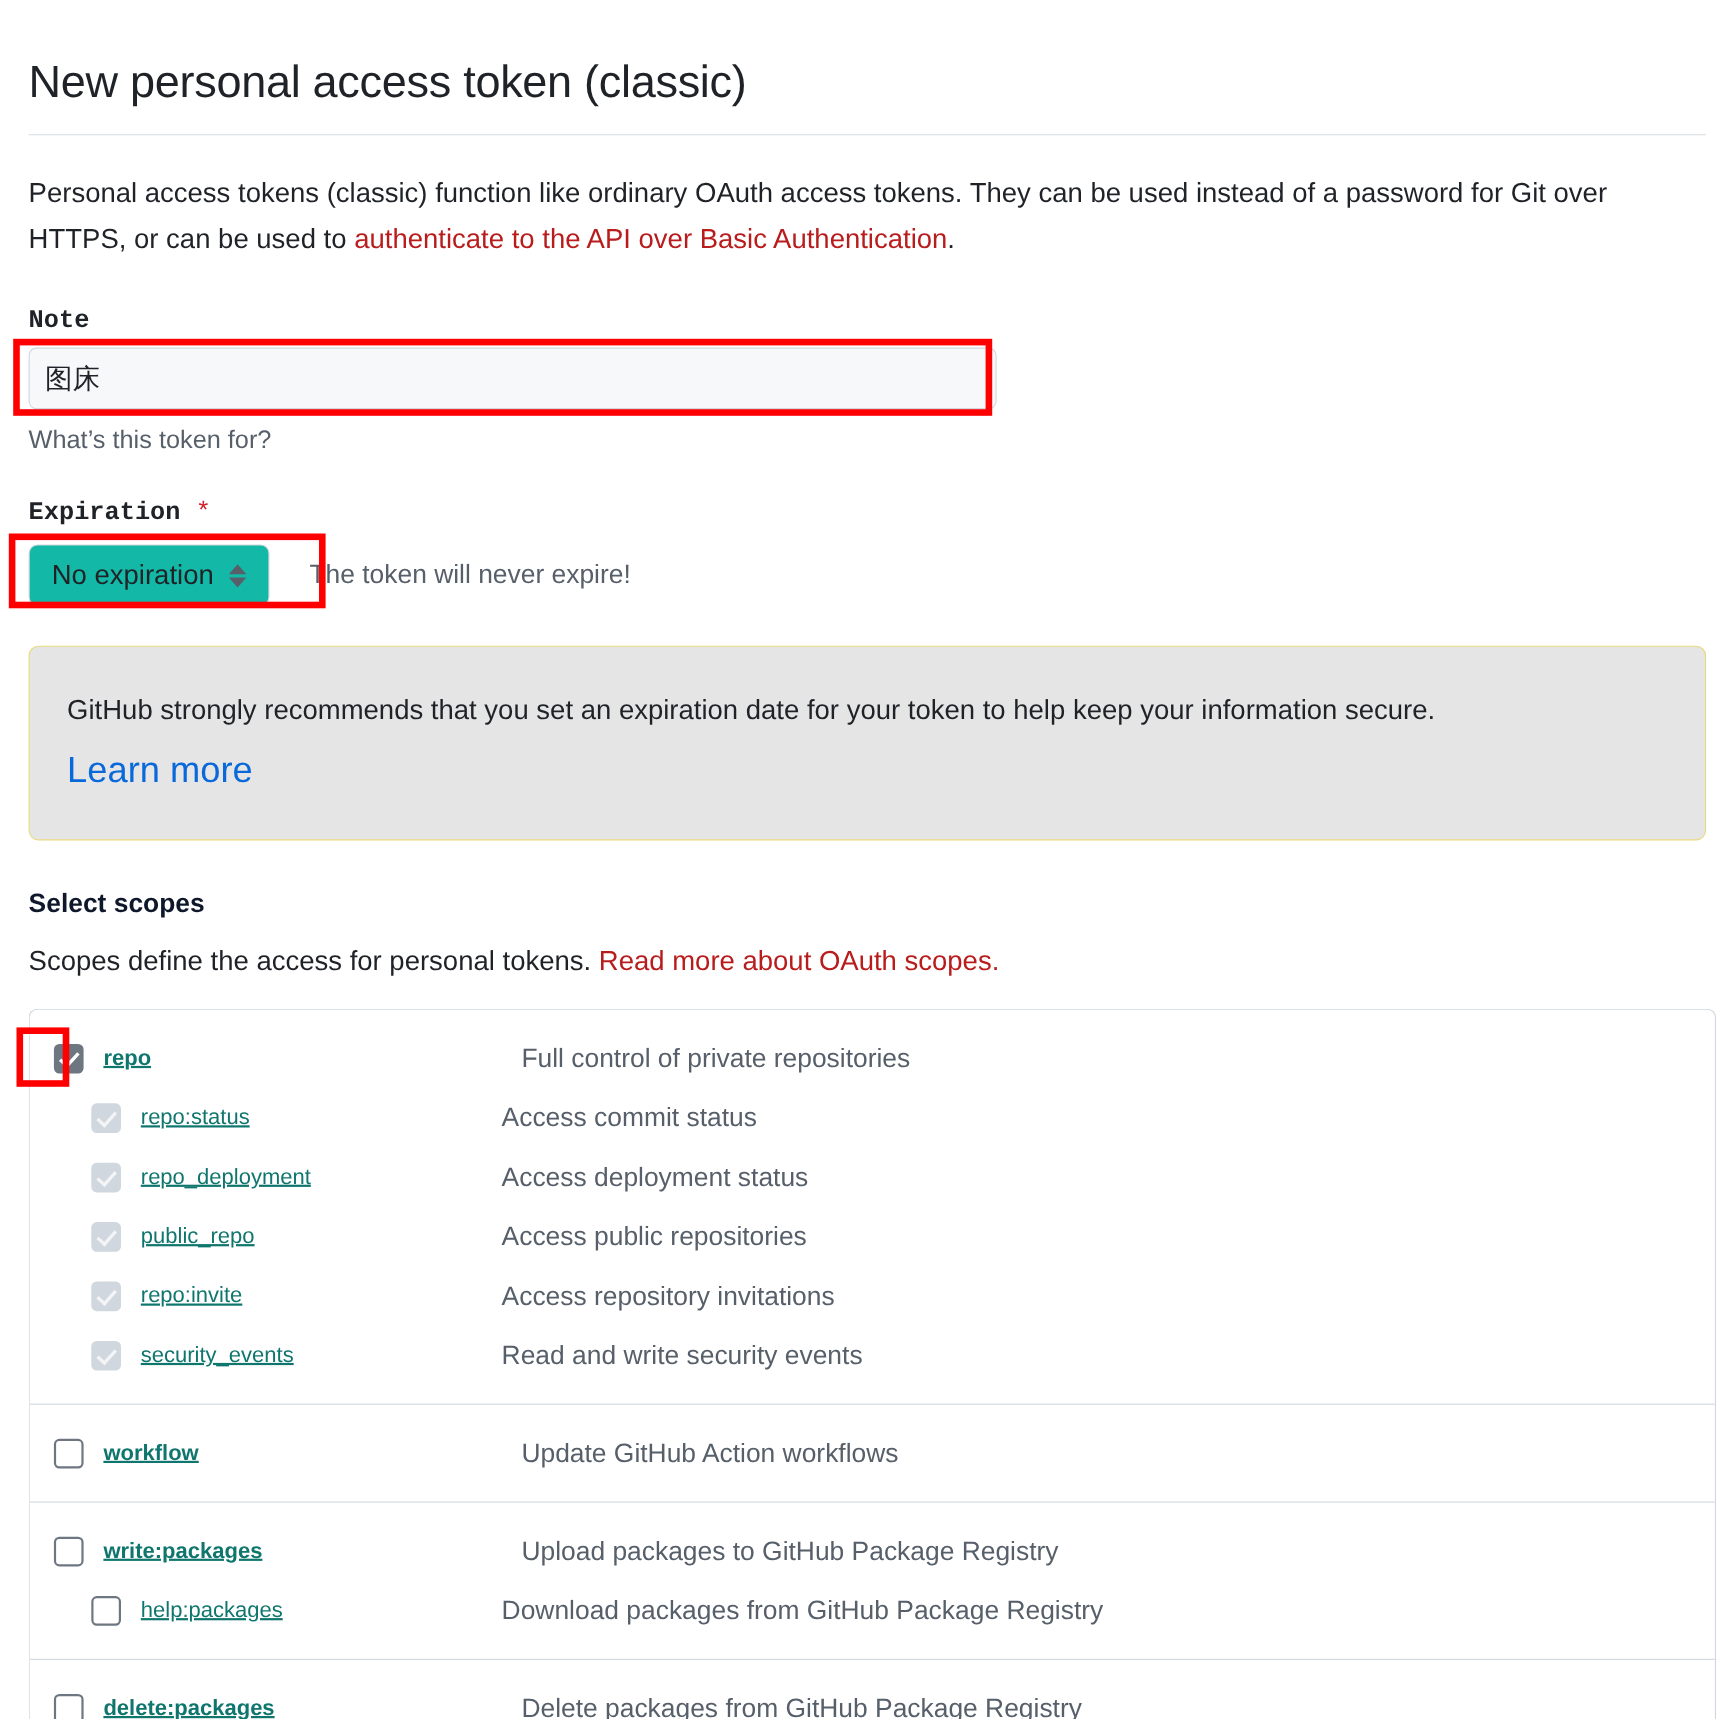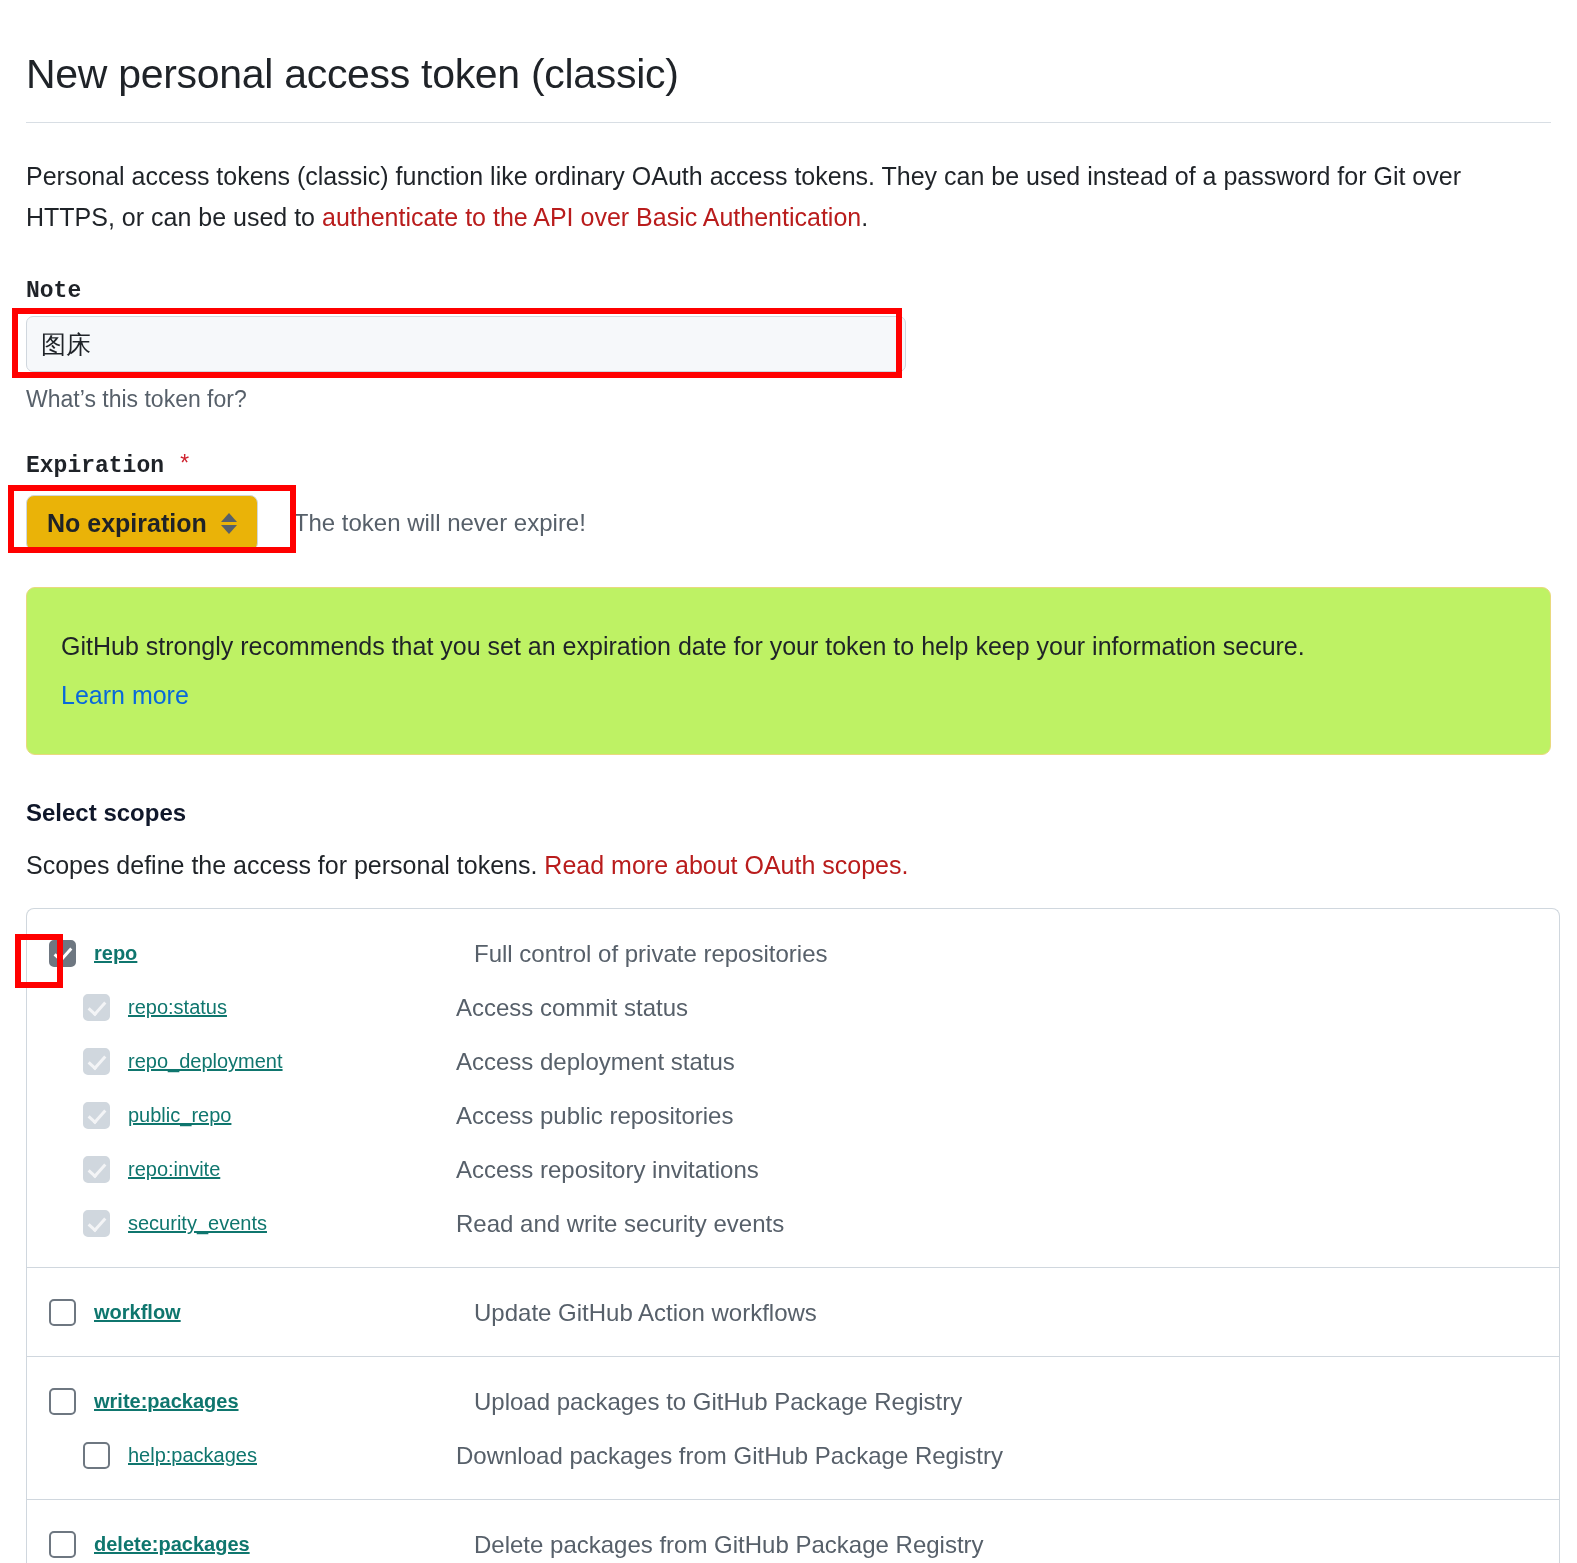--- a/index.html
+++ b/index.html
@@ -104,25 +104,24 @@
   .exp-select {
     position: relative;
     display: inline-flex;
     align-items: center;
     justify-content: center;
     gap: 14px;
     height: 56px;
     padding: 0 20px;
     border: 1px solid #d0d7de;
     border-radius: 8px;
-    background: #eab308;
+    background: #14b8a6;
     font-size: 25px;
     color: #1f2328;
     white-space: nowrap;
-    font-weight: bold;
   }
   .sel-caret {
     display: inline-flex;
     flex-direction: column;
     gap: 3px;
     line-height: 0;
   }
   .sel-caret span {
     display: block;
     width: 0; height: 0;
@@ -138,34 +137,34 @@
   }
   .exp-note {
     font-size: 24px;
     color: #57606a;
     margin-left: 36px;
   }
 
   
   .warn {
     margin: 32px 26px 0 26px;
-    background: #bef264;
+    background: #e5e5e5;
     border: 1px solid #e9d97e;
     border-radius: 9px;
     padding: 42px 34px 44px 34px;
   }
   .warn-text {
     font-size: 25px;
     color: #1f2328;
     line-height: 1.3;
   }
   .warn-link {
     display: inline-block;
     margin-top: 18px;
-    font-size: 25px;
+    font-size: 33px;
     color: #0969da;
     text-decoration: none;
   }
 
   
   .section-title {
     font-size: 24px;
     font-weight: bold;
     margin: 44px 0 0 26px;
     color: #0f172a;

